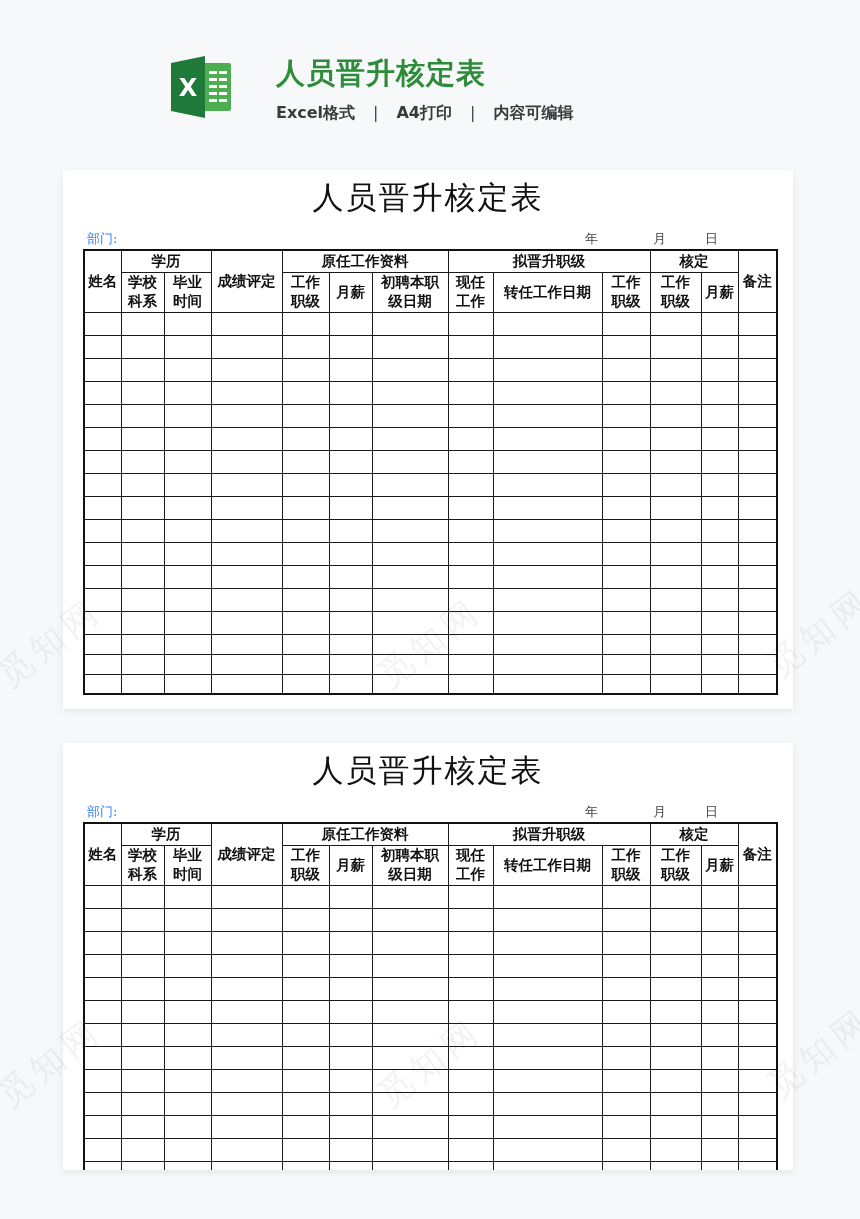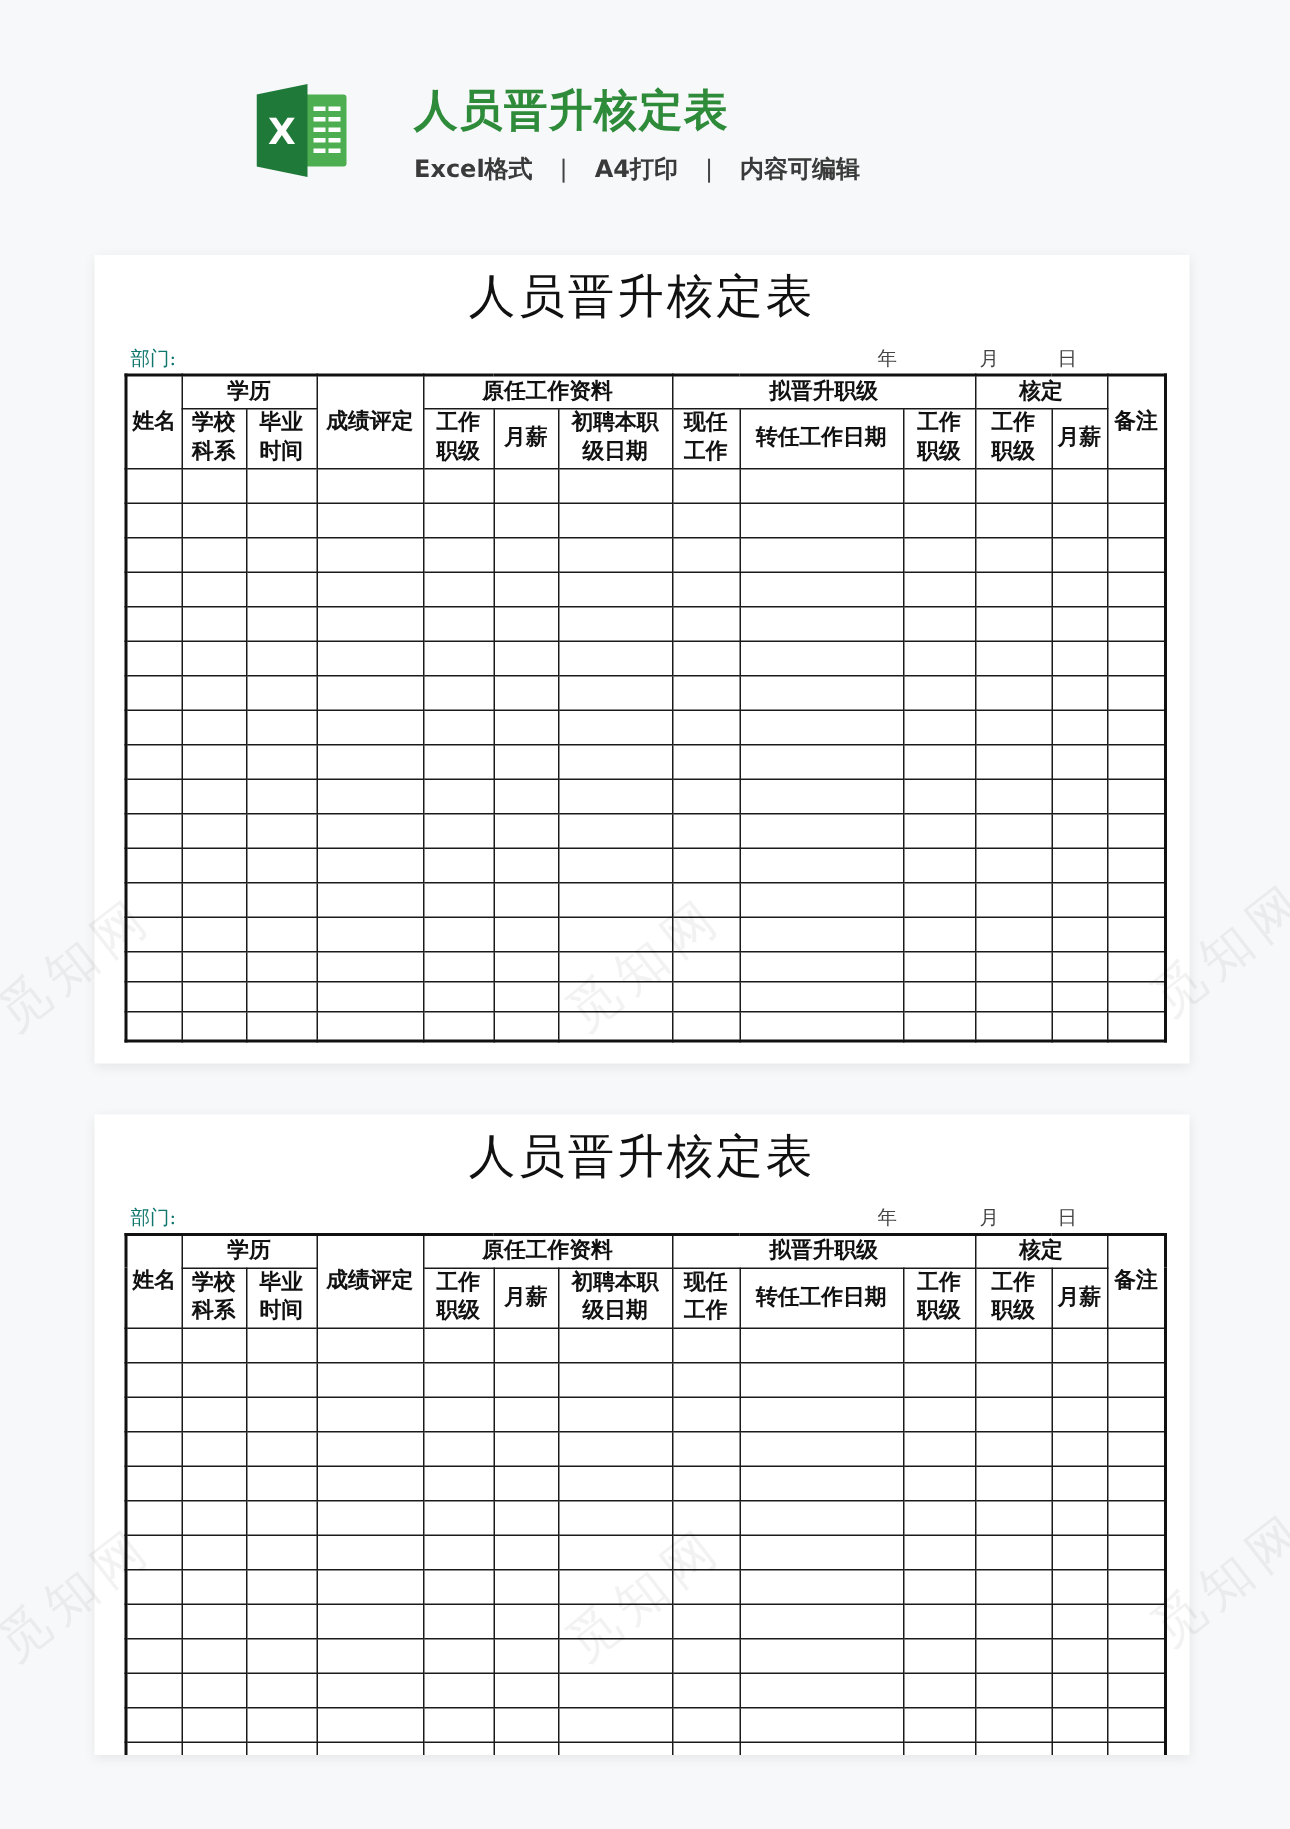--- a/index.html
+++ b/index.html
@@ -35,21 +35,21 @@
   .page.p1 { top: 170px; height: 539px; }
   .page.p2 { top: 743px; height: 427px; }
 
   .sheet-title {
     position: absolute; left: 0; width: 100%; top: 7px;
     text-align: center; font-size: 31px; letter-spacing: 2px;
     font-family: "DejaVu Serif", "Liberation Serif", serif;
     color: #111;
   }
   .dept-label {
-    position: absolute; left: 24px; top: 60px; font-size: 13px; color: #0f766e;
+    position: absolute; left: 24px; top: 60px; font-size: 13px; color: #3b82f6;
     font-family: "DejaVu Serif", "Liberation Serif", serif;
   }
   .date-labels {
     position: absolute; top: 60px; font-size: 13px; color: #444;
     font-family: "DejaVu Serif", "Liberation Serif", serif;
   }
   .date-year { left: 522px; }
   .date-month { left: 590px; }
   .date-day { left: 642px; }
 

